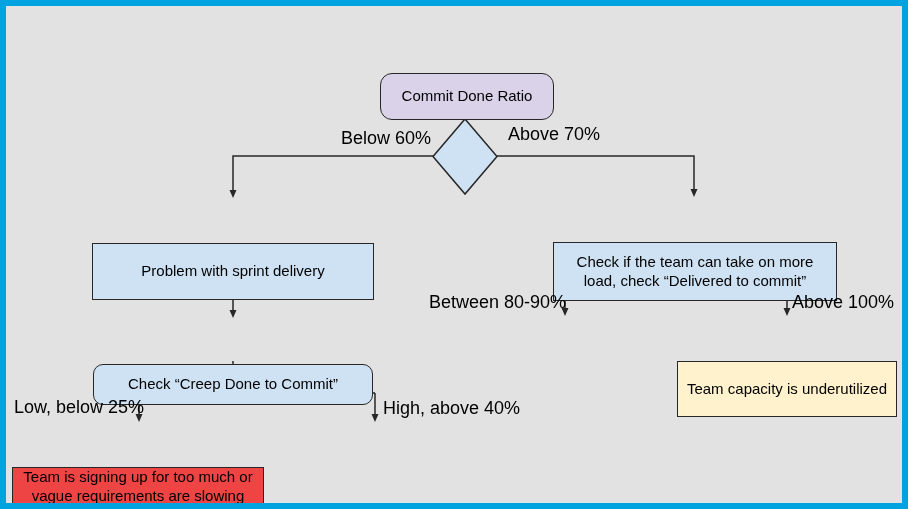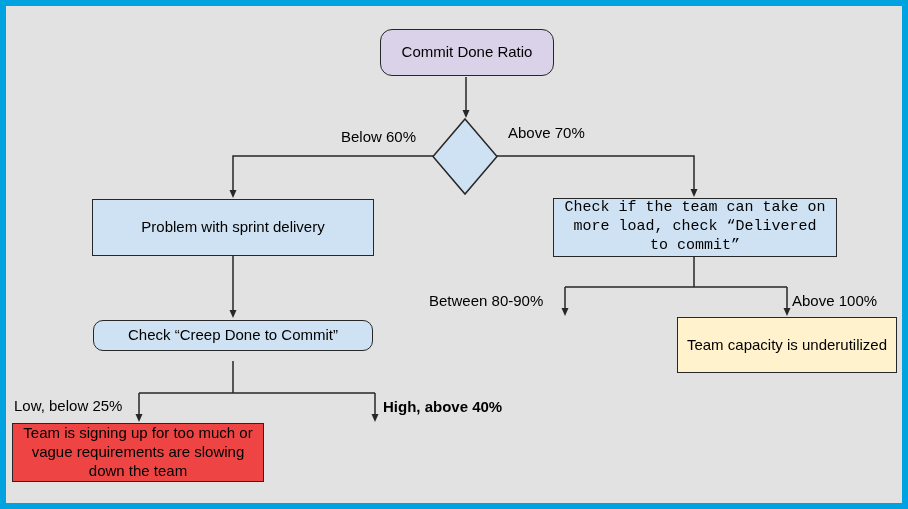--- a/index.html
+++ b/index.html
@@ -34,44 +34,45 @@
     box-sizing: border-box;
     border: 1.5px solid #272727;
     display: flex;
     align-items: center;
     justify-content: center;
     text-align: center;
     font-size: 15px;
     line-height: 1.25;
     color: #000;
     z-index: 2;
+    margin-top: 44px;
   }
 
   #node-root          { left: 380px; top: 29px;  width: 174px; height: 47px; border-radius: 12px; }
   #node-problem       { left: 92px;  top: 199px; width: 282px; height: 57px; }
-  #node-check-load    { left: 553px; top: 198px; width: 284px; height: 59px; padding: 0 10px; font-family: Liberation Mono, monospace; }
-  #node-check-creep   { left: 93px;  top: 320px; width: 280px; height: 31px; border-radius: 10px; }
+  #node-check-load    { left: 553px; top: 198px; width: 284px; height: 59px; padding: 0 10px; }
+  #node-check-creep   { left: 93px;  top: 320px; width: 280px; height: 41px; border-radius: 10px; }
   #node-too-much      { left: 12px;  top: 423px; width: 252px; height: 59px; padding: 0 8px; }
   #node-lot-creep     { left: 293px; top: 423px; width: 164px; height: 60px; padding: 0 6px; }
   #node-great         { left: 483px; top: 317px; width: 162px; height: 58px; }
   #node-underutilized { left: 677px; top: 317px; width: 220px; height: 56px; padding: 4px 6px; }
 
   .edge-label {
     position: absolute;
-    font-size: 15px;
+    font-size: 18px;
     color: #000;
     white-space: nowrap;
     z-index: 3;
   }
   #label-below60  { left: 341px; top: 128px; }
   #label-above70  { left: 508px; top: 124px; }
   #label-between  { left: 429px; top: 292px; }
   #label-above120 { left: 792px; top: 292px; }
   #label-low      { left: 14px;  top: 397px; }
-  #label-high     { left: 383px; top: 398px; font-weight: bold; }
+  #label-high     { left: 383px; top: 398px; }
 </style>
 </head>
 <body>
 
 <div id="canvas" style="background-color: rgb(226, 226, 226);">
 
   <svg id="connectors" viewBox="0 0 908 509" xmlns="http://www.w3.org/2000/svg">
 
     <path d="M466 77 V111
              M433 156 H233 V191

